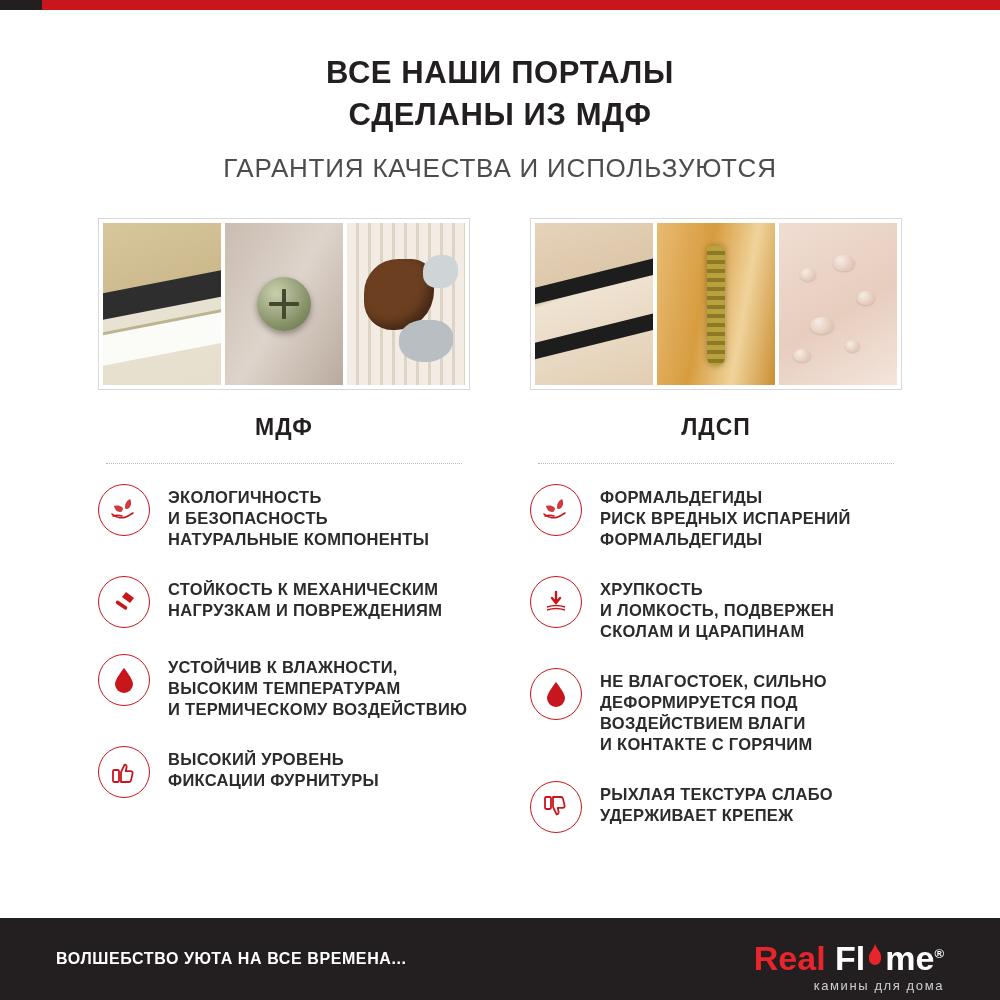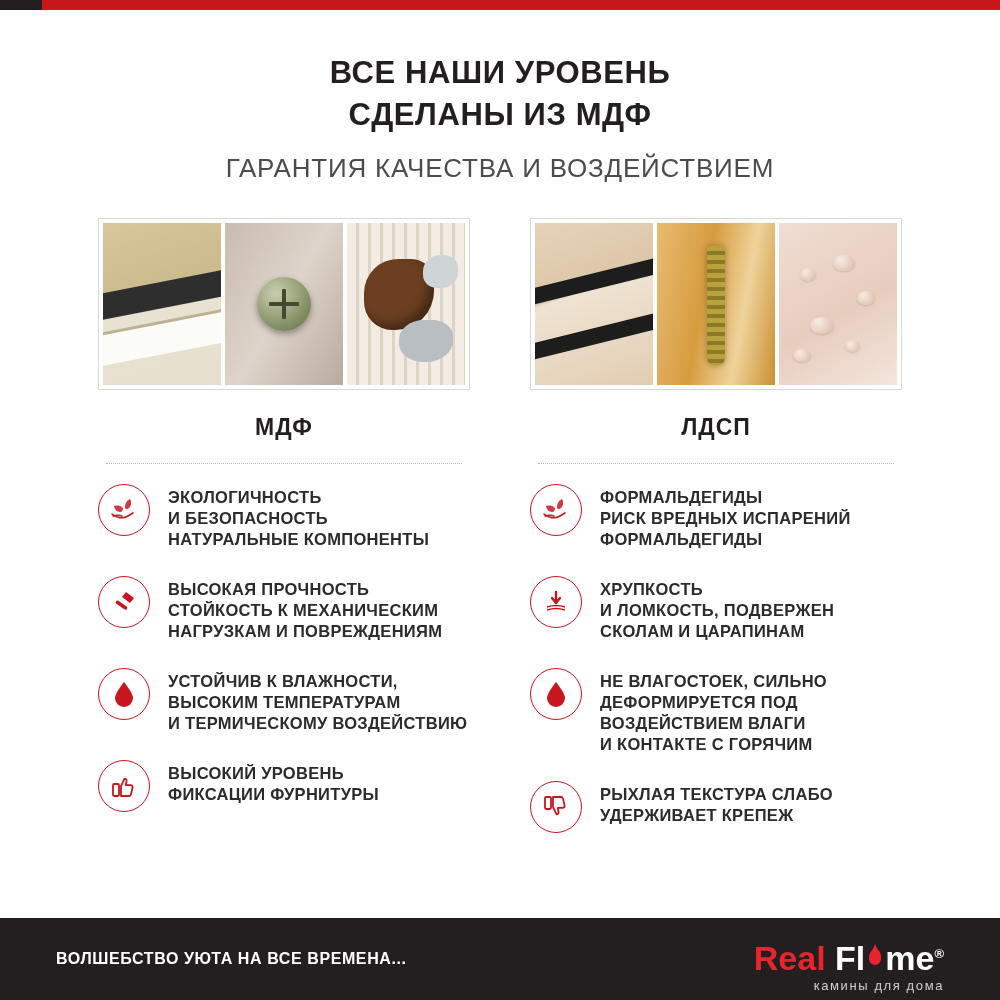--- a/index.html
+++ b/index.html
@@ -302,24 +302,24 @@
 <body>
 
 <div class="page">
 
   <div class="top-bar">
     <div class="top-bar-left"></div>
   </div>
 
   <div class="headings">
     <div class="title">
-      <span>ВСЕ НАШИ УРОВЕНЬ</span><br>
+      <span>ВСЕ НАШИ ПОРТАЛЫ</span><br>
       <span>СДЕЛАНЫ ИЗ МДФ</span>
     </div>
-    <div class="subtitle">ГАРАНТИЯ КАЧЕСТВА И ВОЗДЕЙСТВИЕМ</div>
+    <div class="subtitle">ГАРАНТИЯ КАЧЕСТВА И ИСПОЛЬЗУЮТСЯ</div>
   </div>
 
   <div class="columns">
 
     <div class="col">
       <div class="photo-strip">
         <div class="photo p-mdf-1"></div>
         <div class="photo p-mdf-2">
           <div class="screw"></div>
         </div>
@@ -351,21 +351,20 @@
         </div>
 
         <div class="feature">
           <div class="f-icon">
             <svg width="30" height="30" viewBox="0 0 30 30">
               <path d="M17 5 l8 6 -4 5 -8 -6 z" fill="#c8161d"></path>
               <rect x="6" y="16" width="13" height="3.6" rx="1.4" fill="#c8161d" transform="rotate(35 12 18)"></rect>
             </svg>
           </div>
           <div class="f-text">
-            <span class="line">ВЫСОКАЯ ПРОЧНОСТЬ</span>
             <span class="line">СТОЙКОСТЬ К МЕХАНИЧЕСКИМ</span>
             <span class="line">НАГРУЗКАМ И ПОВРЕЖДЕНИЯМ</span>
           </div>
         </div>
 
         <div class="feature">
           <div class="f-icon">
             <svg width="26" height="30" viewBox="0 0 26 30">
               <path d="M13 3 C13 3 4 14 4 19 a9 9 0 0 0 18 0 C22 14 13 3 13 3 z" fill="#c8161d"></path>
             </svg>

